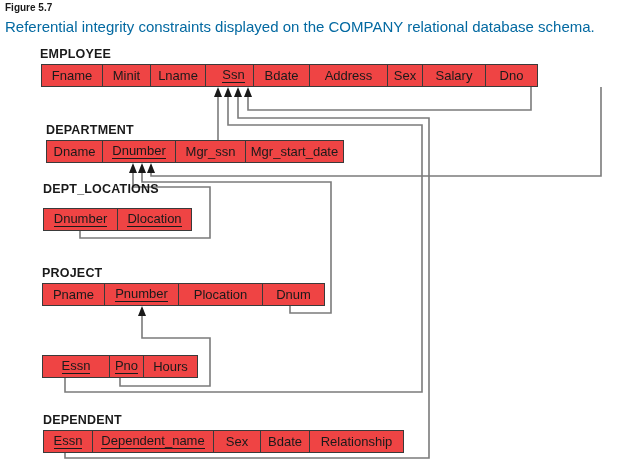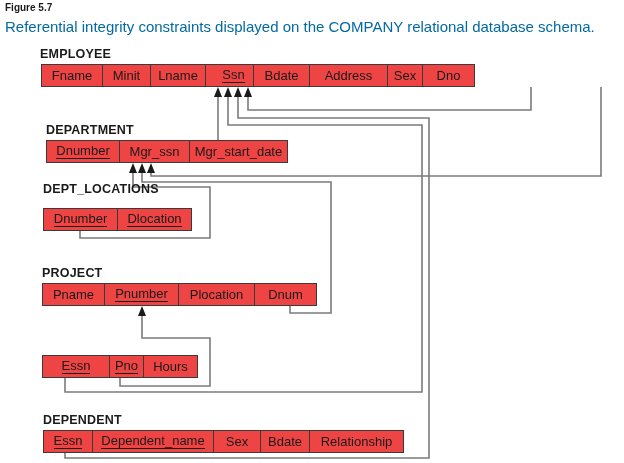--- a/index.html
+++ b/index.html
@@ -62,26 +62,32 @@
         </div>
         <div class="cell" style="width: 57px;">
           <span class="attr">Bdate</span>
         </div>
         <div class="cell" style="width: 79px;">
           <span class="attr">Address</span>
         </div>
         <div class="cell" style="width: 36px;">
           <span class="attr">Sex</span>
         </div>
+        <div class="cell" style="width: 64px;">
+          <span class="attr">Salary</span>
+        </div>
         <div class="cell" style="width: 53px;">
           <span class="attr">Dno</span>
         </div>
       </div>
       <div class="tbl-label" style="left: 46px; top: 123px;">DEPARTMENT</div>
       <div class="tbl-row" style="left: 46px; top: 140px;">
+        <div class="cell" style="width: 57px;">
+          <span class="attr">Dname</span>
+        </div>
         <div class="cell key" style="width: 74px;">
           <span class="attr">Dnumber</span>
         </div>
         <div class="cell" style="width: 71px;">
           <span class="attr">Mgr_ssn</span>
         </div>
         <div class="cell" style="width: 99px;">
           <span class="attr">Mgr_start_date</span>
         </div>
       </div>
@@ -95,21 +101,21 @@
         </div>
       </div>
       <div class="tbl-label" style="left: 42px; top: 266px;">PROJECT</div>
       <div class="tbl-row" style="left: 42px; top: 283px;">
         <div class="cell" style="width: 63px;">
           <span class="attr">Pname</span>
         </div>
         <div class="cell key" style="width: 75px;">
           <span class="attr">Pnumber</span>
         </div>
-        <div class="cell" style="width: 77px; text-align: center;">
+        <div class="cell" style="width: 85px; text-align: center;">
           <span class="attr">Plocation</span>
         </div>
         <div class="cell" style="width: 63px;">
           <span class="attr">Dnum</span>
         </div>
       </div>
       <div class="tbl-label" style="left: 42px; top: 357px;">WORKS_ON</div>
       <div class="tbl-row" style="left: 42px; top: 355px;">
         <div class="cell key" style="width: 68px;">
           <span class="attr">Essn</span>

